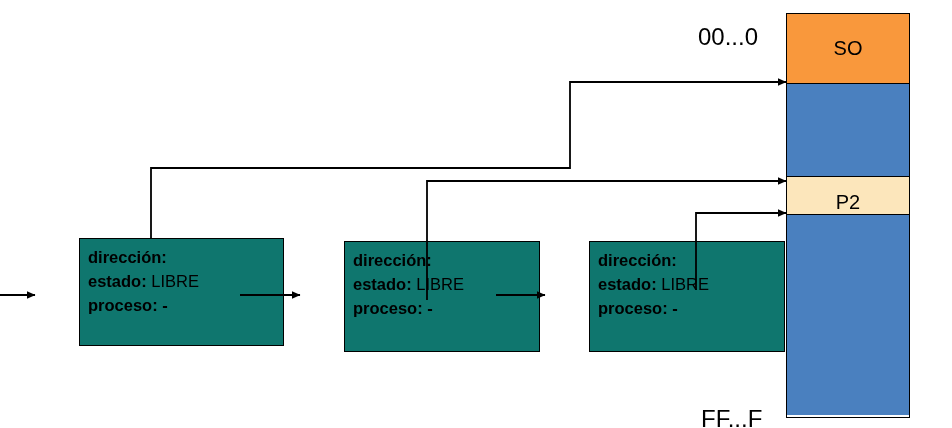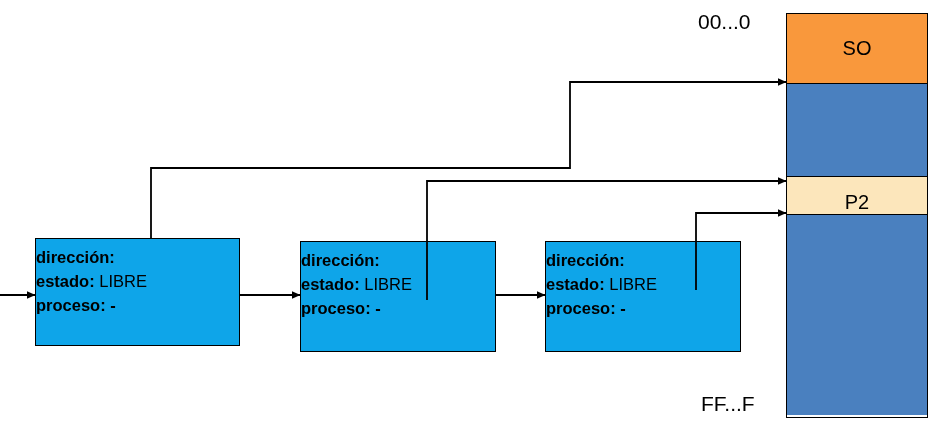--- a/index.html
+++ b/index.html
@@ -13,23 +13,24 @@
     height: 428px;
     background: #ffffff;
     font-family: "Liberation Sans", sans-serif;
     overflow: hidden;
   }
 
   
   .desc-box {
     position: absolute;
     box-sizing: border-box;
-    background: #0ea5e9;
+    background: #0f766e;
     border: 1.6px solid #000000;
-    padding: 6px 0 0 0;
+    padding: 6px 0 0 8px;
+    margin-left: 44px;
   }
   .desc-line {
     font-size: 16.5px;
     line-height: 24px;
     color: #000000;
     white-space: nowrap;
   }
   .desc-key {
     font-weight: bold;
   }
@@ -38,21 +39,21 @@
   }
   .desc-val.bold-dash {
     font-weight: bold;
   }
 
   
   #memory-bar {
     position: absolute;
     left: 786px;
     top: 13px;
-    width: 142px;
+    width: 124px;
     height: 405px;
     border: 1.8px solid #000000;
     box-sizing: border-box;
   }
   .mem-seg {
     position: absolute;
     left: 0;
     width: 100%;
     box-sizing: border-box;
     display: flex;
@@ -63,23 +64,24 @@
   }
   .mem-seg + .mem-seg { }
   .seg-border-top {
     border-top: 1.8px solid #000000;
     align-items: flex-end;
   }
 
   
   .addr-label {
     position: absolute;
-    font-size: 21px;
+    font-size: 24px;
     color: #000000;
     white-space: nowrap;
+    margin-top: 13px;
   }
 
   svg.arrows {
     position: absolute;
     left: 0;
     top: 0;
     width: 952px;
     height: 428px;
     pointer-events: none;
   }

